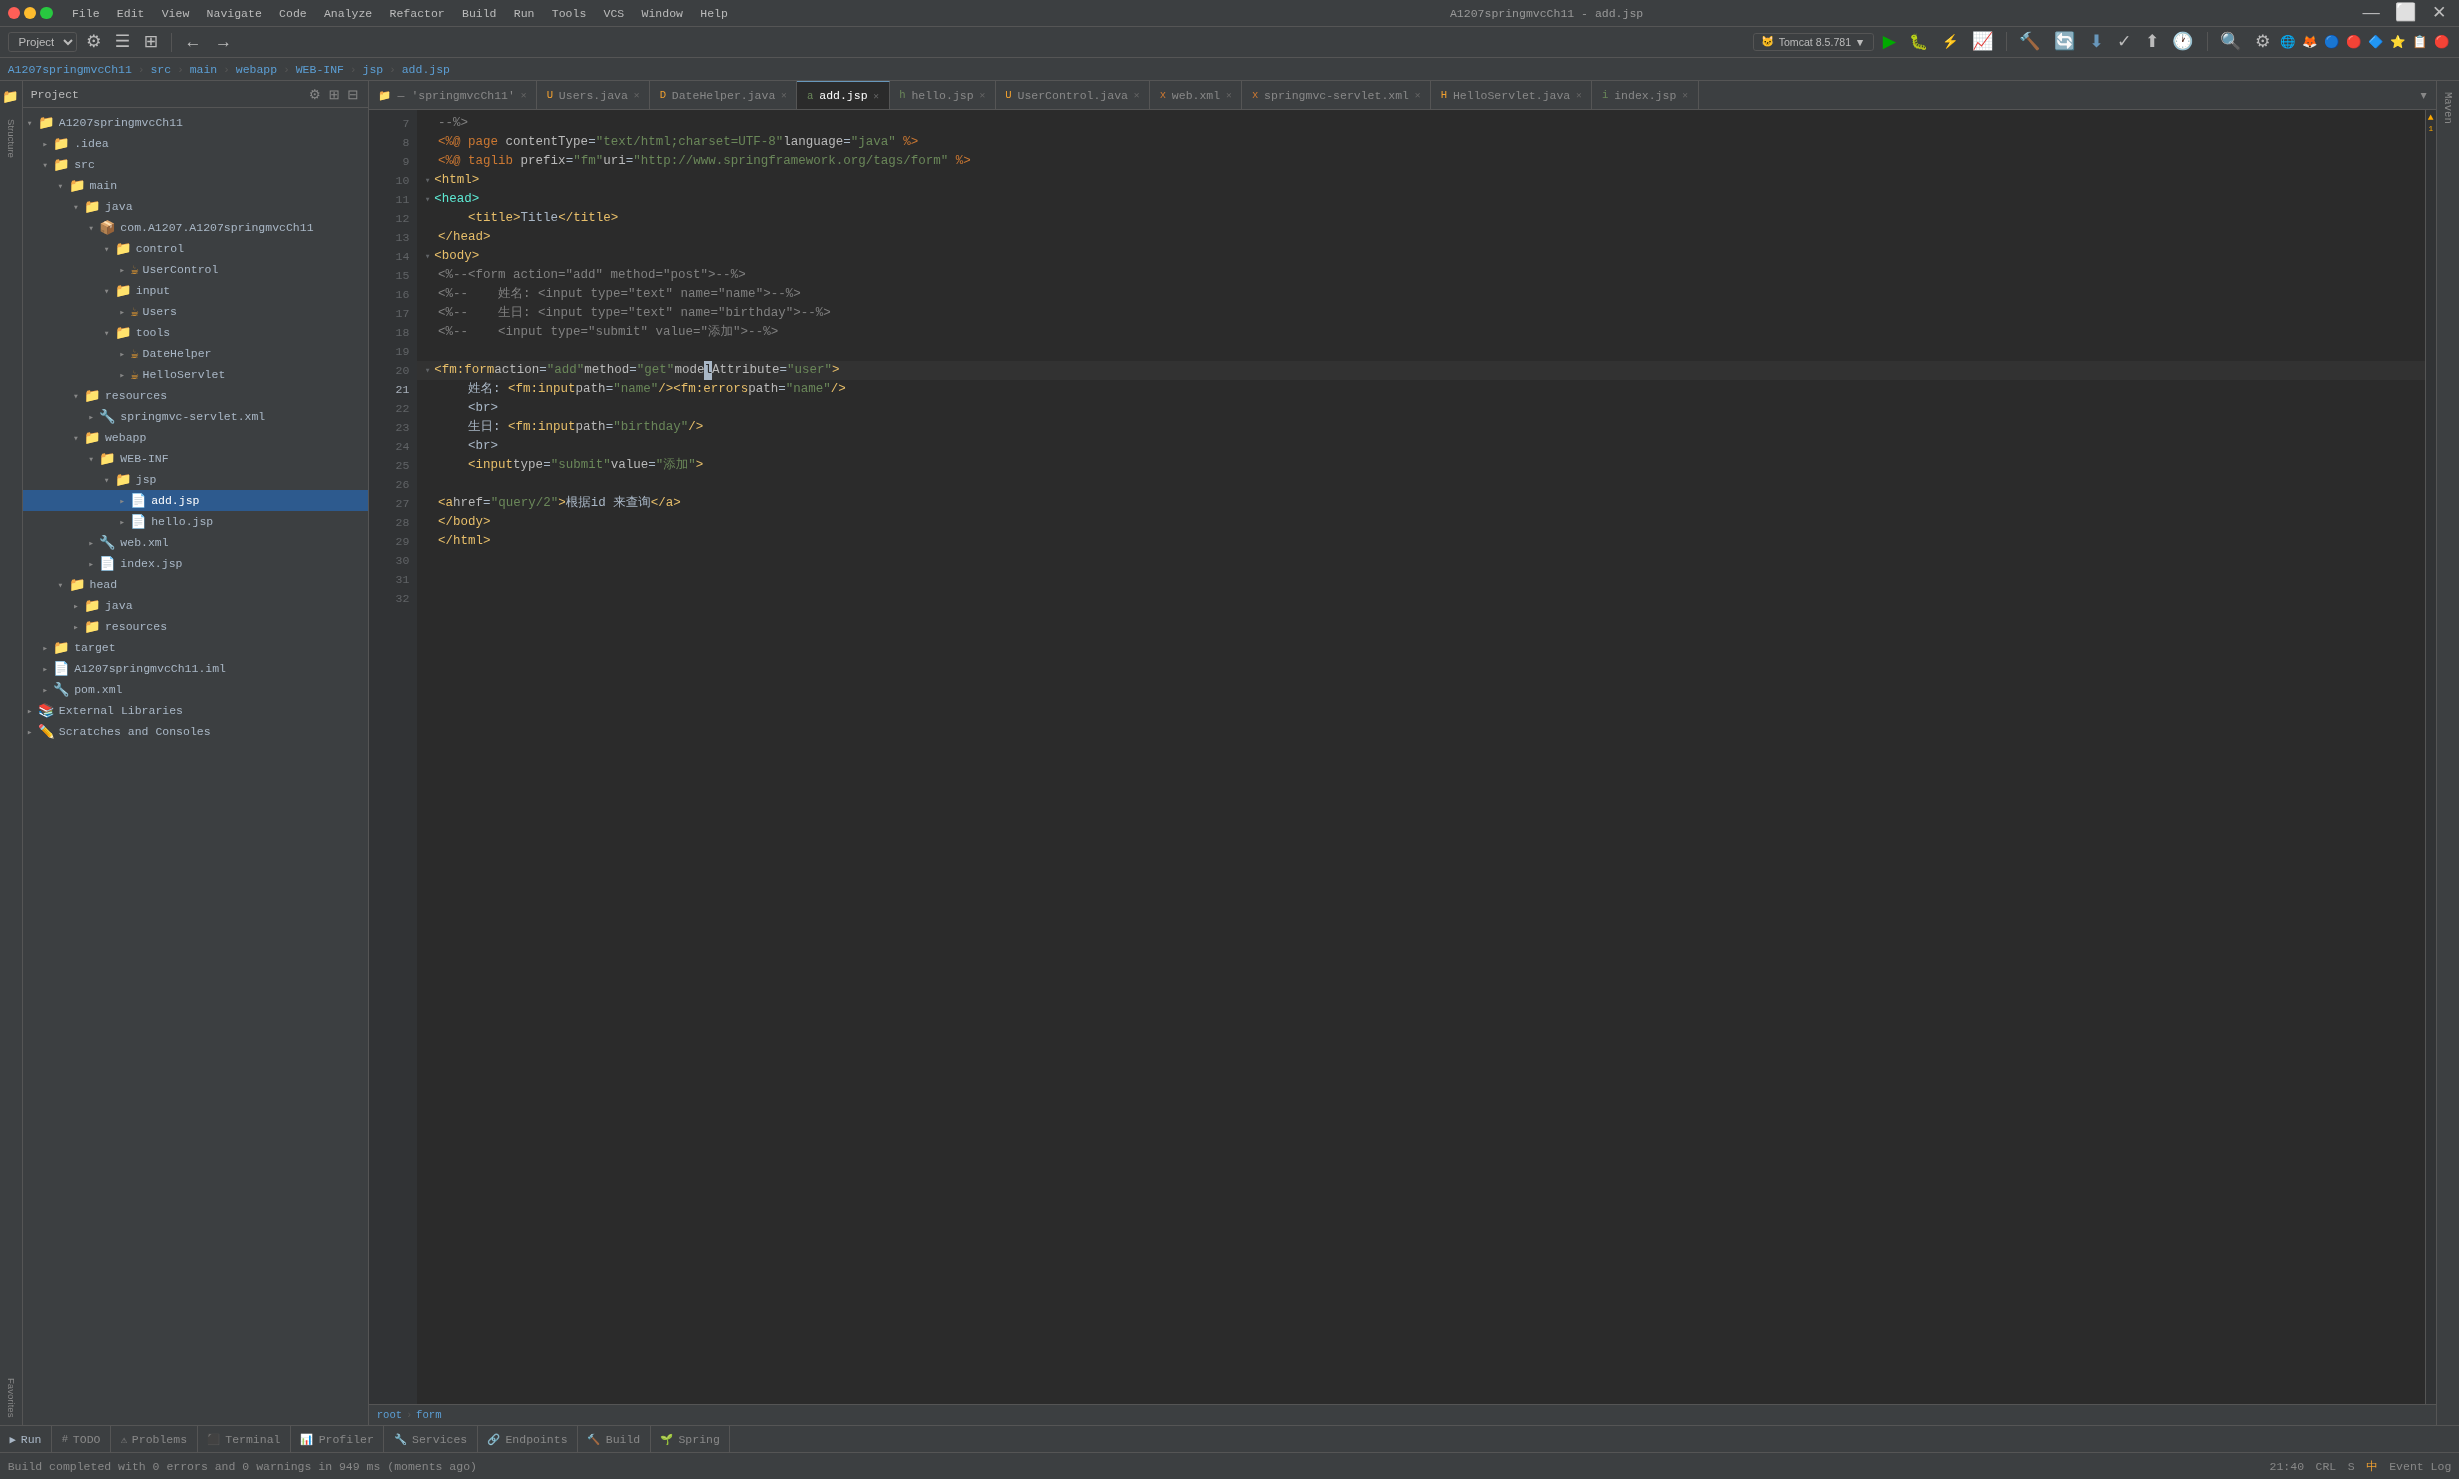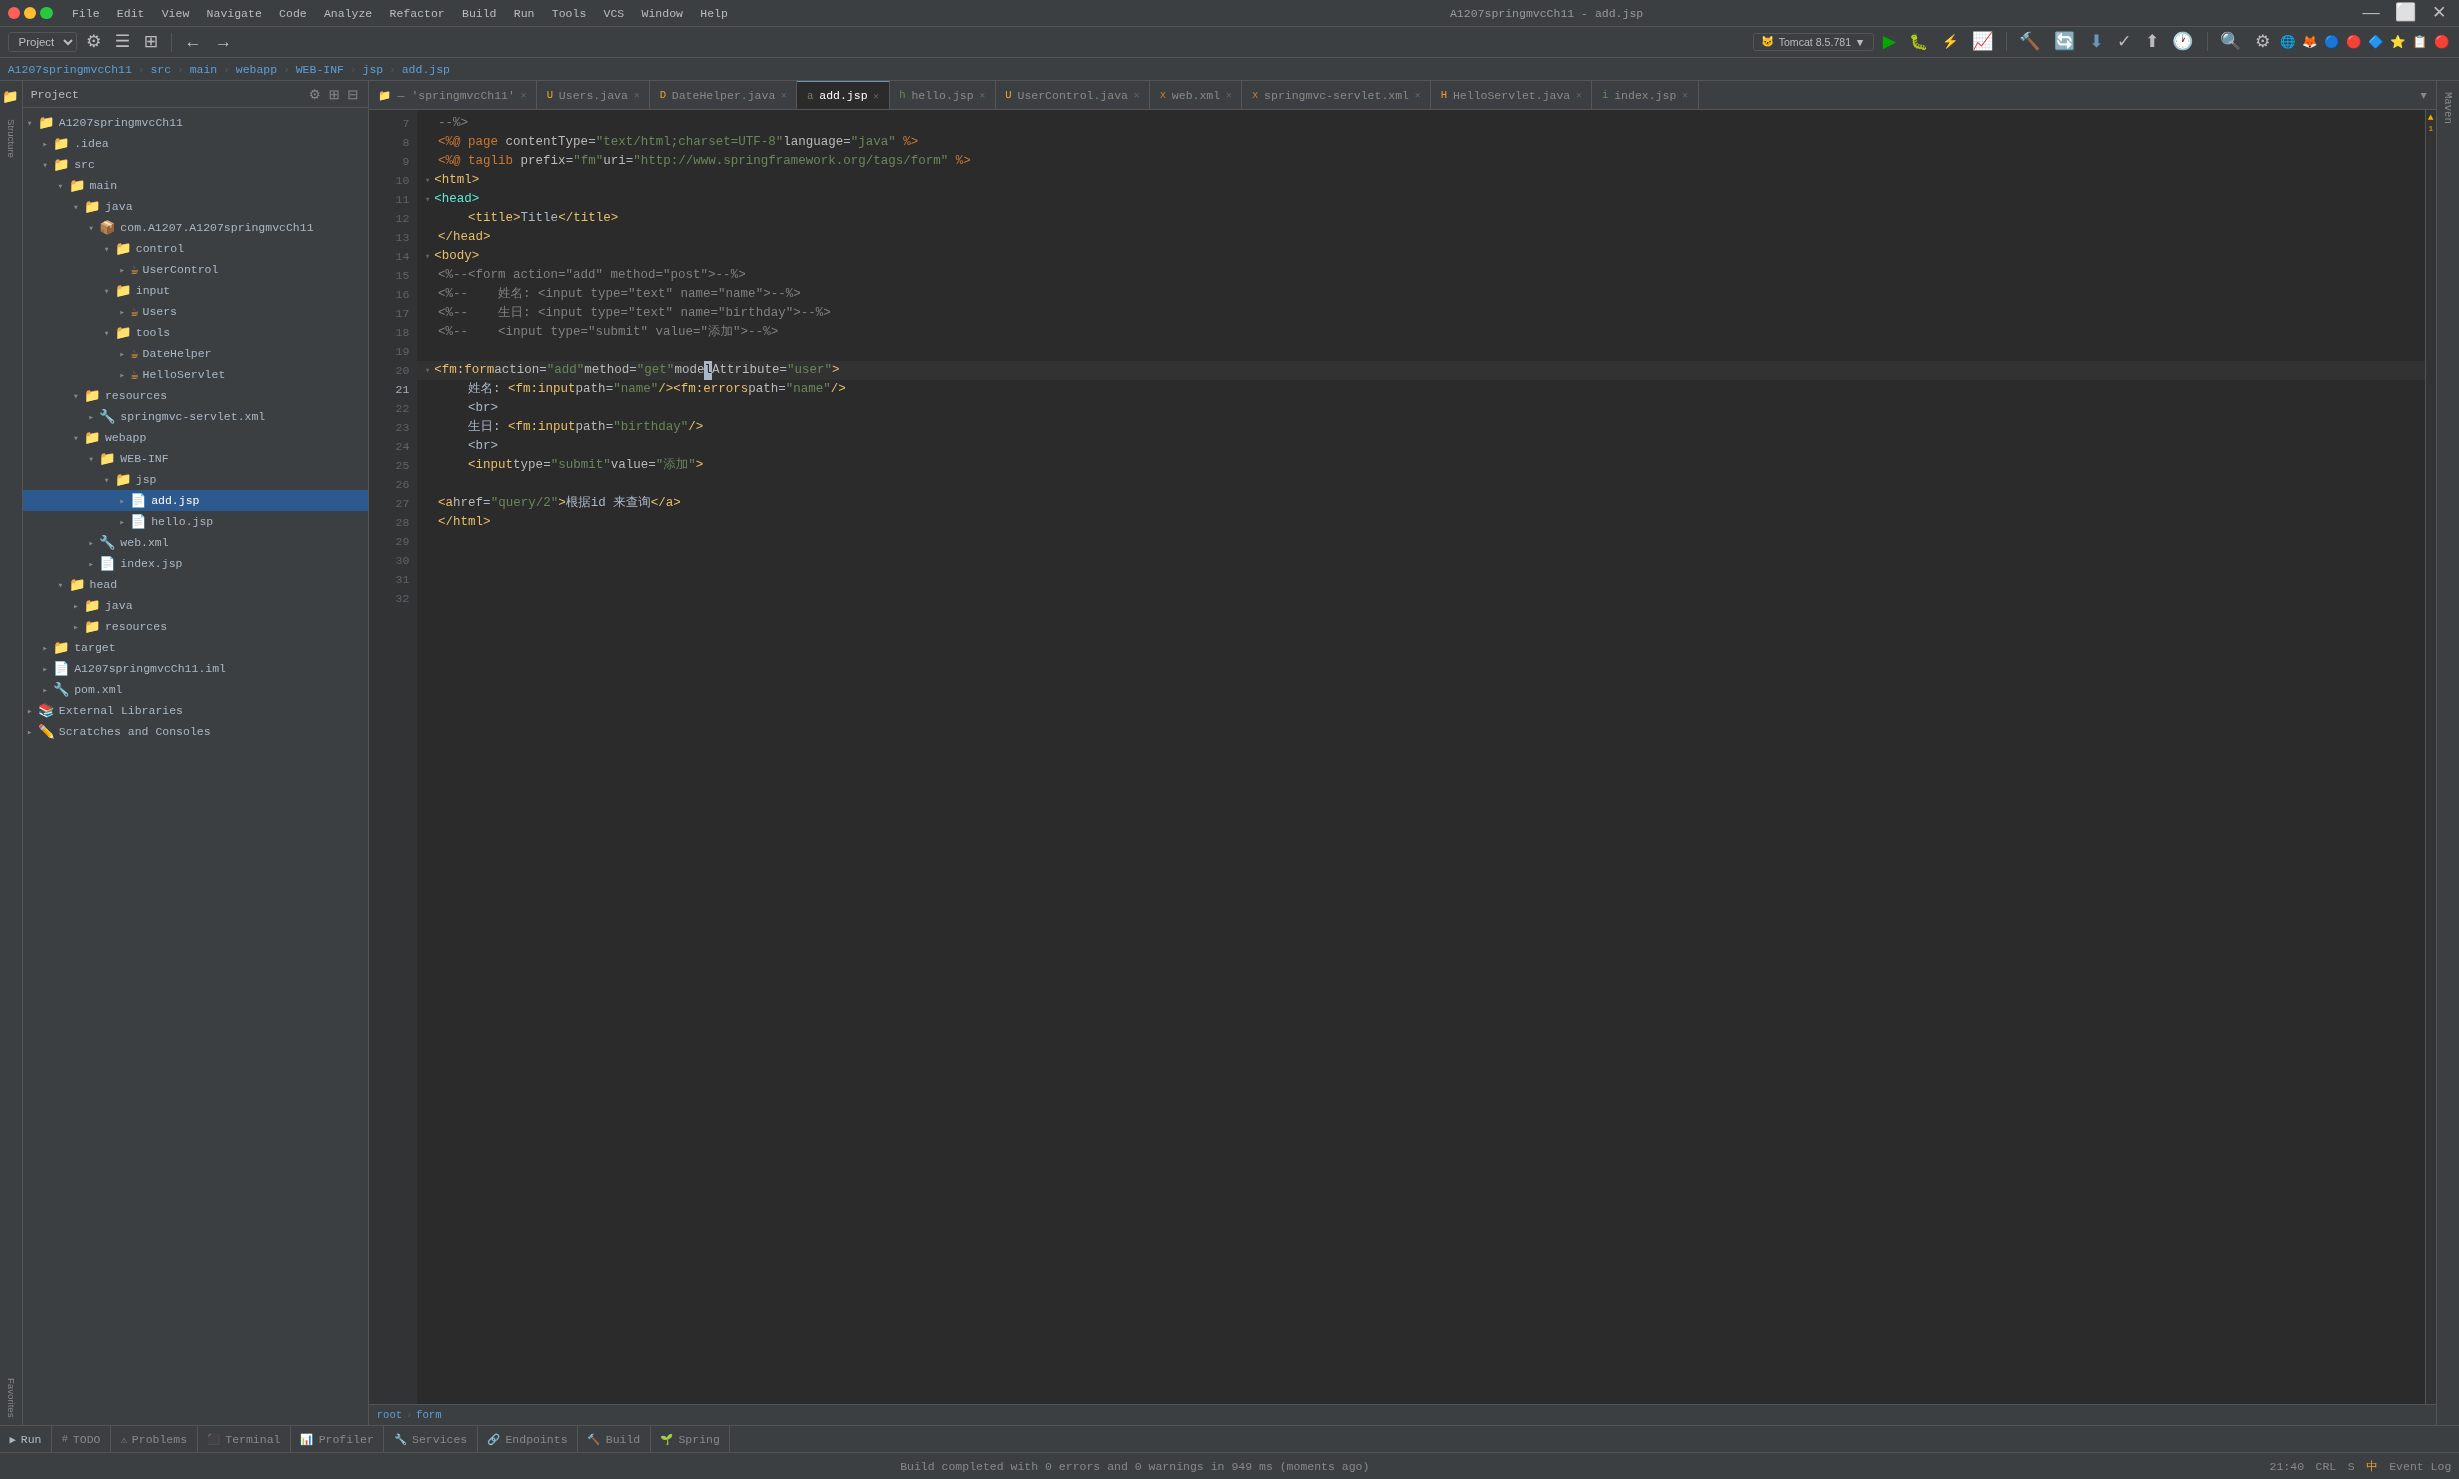--- a/index.html
+++ b/index.html
@@ -61,21 +61,21 @@
     .code-line { display: flex; align-items: flex-start; min-height: 19px; padding: 0 7.7px; white-space: pre; }
     .code-line.current-line { background: #323232; }
     .fold-icon { color: #606366; margin-right: 3.8px; cursor: pointer; font-size: 9.6px; user-select: none; }
 
     
     .editor-breadcrumb { background: #3c3f41; height: 21px; display: flex; align-items: center; padding: 0 7.7px; font-size: 10.6px; color: #888; border-top: 1px solid #555; flex-shrink: 0; gap: 3.8px; }
     .ed-bc-item { color: #5c9fd5; cursor: pointer; }
     .ed-bc-sep { color: #555; }
 
     
-    .status-bar { background: #3c3f41; height: 27px; display: flex; align-items: center; padding: 0 7.7px; font-size: 11.5px; color: #888; border-top: 1px solid #555; flex-shrink: 0; gap: 7.7px; text-align: center; }
+    .status-bar { background: #3c3f41; height: 27px; display: flex; align-items: center; padding: 0 7.7px; font-size: 11.5px; color: #888; border-top: 1px solid #555; flex-shrink: 0; gap: 7.7px; }
     .status-left { flex: 1; }
     .status-right { display: flex; align-items: center; gap: 11.5px; }
     .status-item { color: #888; white-space: nowrap; }
     .status-item.clickable { cursor: pointer; }
 
     
     .bottom-toolbar { background: #3c3f41; height: 27px; display: flex; align-items: center; padding: 0; border-top: 1px solid #555; flex-shrink: 0; }
     .bottom-tab { display: flex; align-items: center; padding: 0 9.6px; height: 27px; font-size: 11.5px; color: #888; cursor: pointer; gap: 4.8px; border-right: 1px solid #555; }
     .bottom-tab.active { color: #a9b7c6; background: #3c3f41; }
     .bottom-tab-icon { font-size: 10.6px; }
@@ -569,20 +569,21 @@
           <div class="code-line"><span style="display:inline-block;width:13.4px"></span><span style="color:#808080">&lt;%--    &lt;input type="submit" value="添加"&gt;--%&gt;</span></div>
           <div class="code-line"><span style="display:inline-block;width:13.4px"></span><span>&nbsp;</span></div>
           <div class="code-line current-line"><span class="fold-icon">▾</span><span style="color:#e8bf6a">&lt;fm:form</span> <span style="color:#bababa">action</span>=<span style="color:#6a8759">"add"</span> <span style="color:#bababa">method</span>=<span style="color:#6a8759">"get"</span> <span style="color:#bababa">mode</span><span style="background:#a9b7c6;color:#2b2b2b">l</span><span style="color:#bababa">Attribute</span>=<span style="color:#6a8759">"user"</span><span style="color:#e8bf6a">&gt;</span></div>
           <div class="code-line"><span style="display:inline-block;width:13.4px"></span><span style="color:#a9b7c6">    姓名: </span><span style="color:#e8bf6a">&lt;fm:input</span> <span style="color:#bababa">path</span>=<span style="color:#6a8759">"name"</span><span style="color:#e8bf6a">/&gt;&lt;fm:errors</span> <span style="color:#bababa">path</span>=<span style="color:#6a8759">"name"</span> <span style="color:#e8bf6a">/&gt;</span></div>
           <div class="code-line"><span style="display:inline-block;width:13.4px"></span><span style="color:#a9b7c6">    &lt;br&gt;</span></div>
           <div class="code-line"><span style="display:inline-block;width:13.4px"></span><span style="color:#a9b7c6">    生日: </span><span style="color:#e8bf6a">&lt;fm:input</span> <span style="color:#bababa">path</span>=<span style="color:#6a8759">"birthday"</span><span style="color:#e8bf6a">/&gt;</span></div>
           <div class="code-line"><span style="display:inline-block;width:13.4px"></span><span style="color:#a9b7c6">    &lt;br&gt;</span></div>
           <div class="code-line"><span style="display:inline-block;width:13.4px"></span><span style="color:#a9b7c6">    </span><span style="color:#e8bf6a">&lt;input</span> <span style="color:#bababa">type</span>=<span style="color:#6a8759">"submit"</span> <span style="color:#bababa">value</span>=<span style="color:#6a8759">"添加"</span><span style="color:#e8bf6a">&gt;</span></div>
           <div class="code-line"><span style="display:inline-block;width:13.4px"></span><span>&nbsp;</span></div>
           <div class="code-line"><span style="display:inline-block;width:13.4px"></span><span style="color:#e8bf6a">&lt;a</span> <span style="color:#bababa">href</span>=<span style="color:#6a8759">"query/2"</span><span style="color:#e8bf6a">&gt;</span><span style="color:#a9b7c6">根据id 来查询</span><span style="color:#e8bf6a">&lt;/a&gt;</span></div>
+          <div class="code-line"><span style="display:inline-block;width:13.4px"></span><span style="color:#e8bf6a">&lt;/body&gt;</span></div>
           <div class="code-line"><span style="display:inline-block;width:13.4px"></span><span style="color:#e8bf6a">&lt;/html&gt;</span></div>
           <div class="code-line"><span style="display:inline-block;width:13.4px"></span><span>&nbsp;</span></div>
         </div>
 
       <div style="width:11.5px;background:#313335;border-left:1px solid #555;display:flex;flex-direction:column;align-items:center;padding:1.9px 0;flex-shrink:0;">
         <div style="color:#ffaa00;font-size:9.6px;">▲</div>
         <div style="color:#ffaa00;font-size:7.7px;margin-top:1.9px;">1</div>
       </div>
     </div>
 

